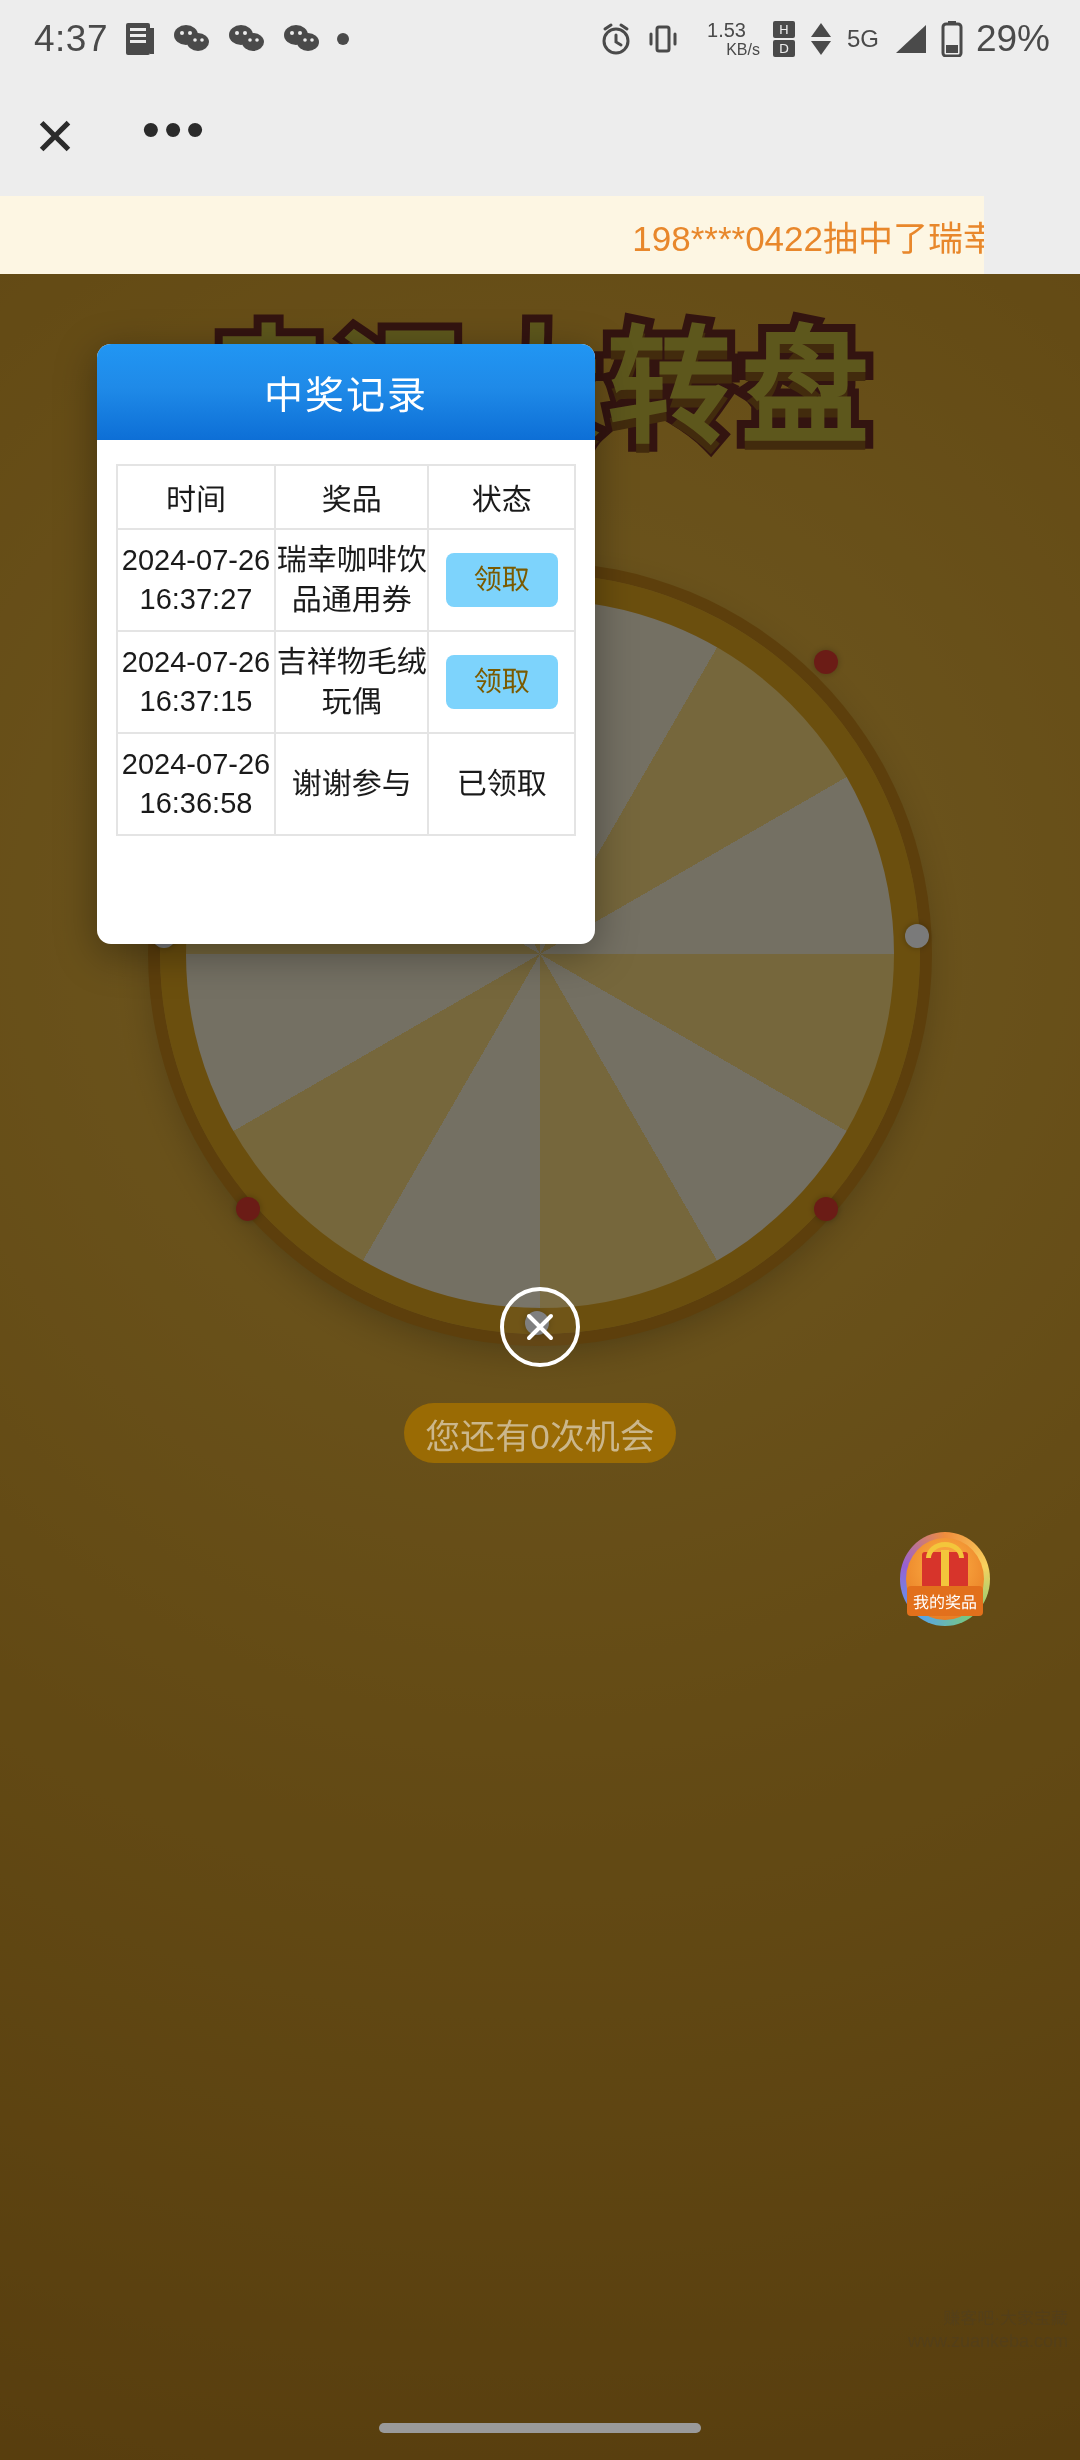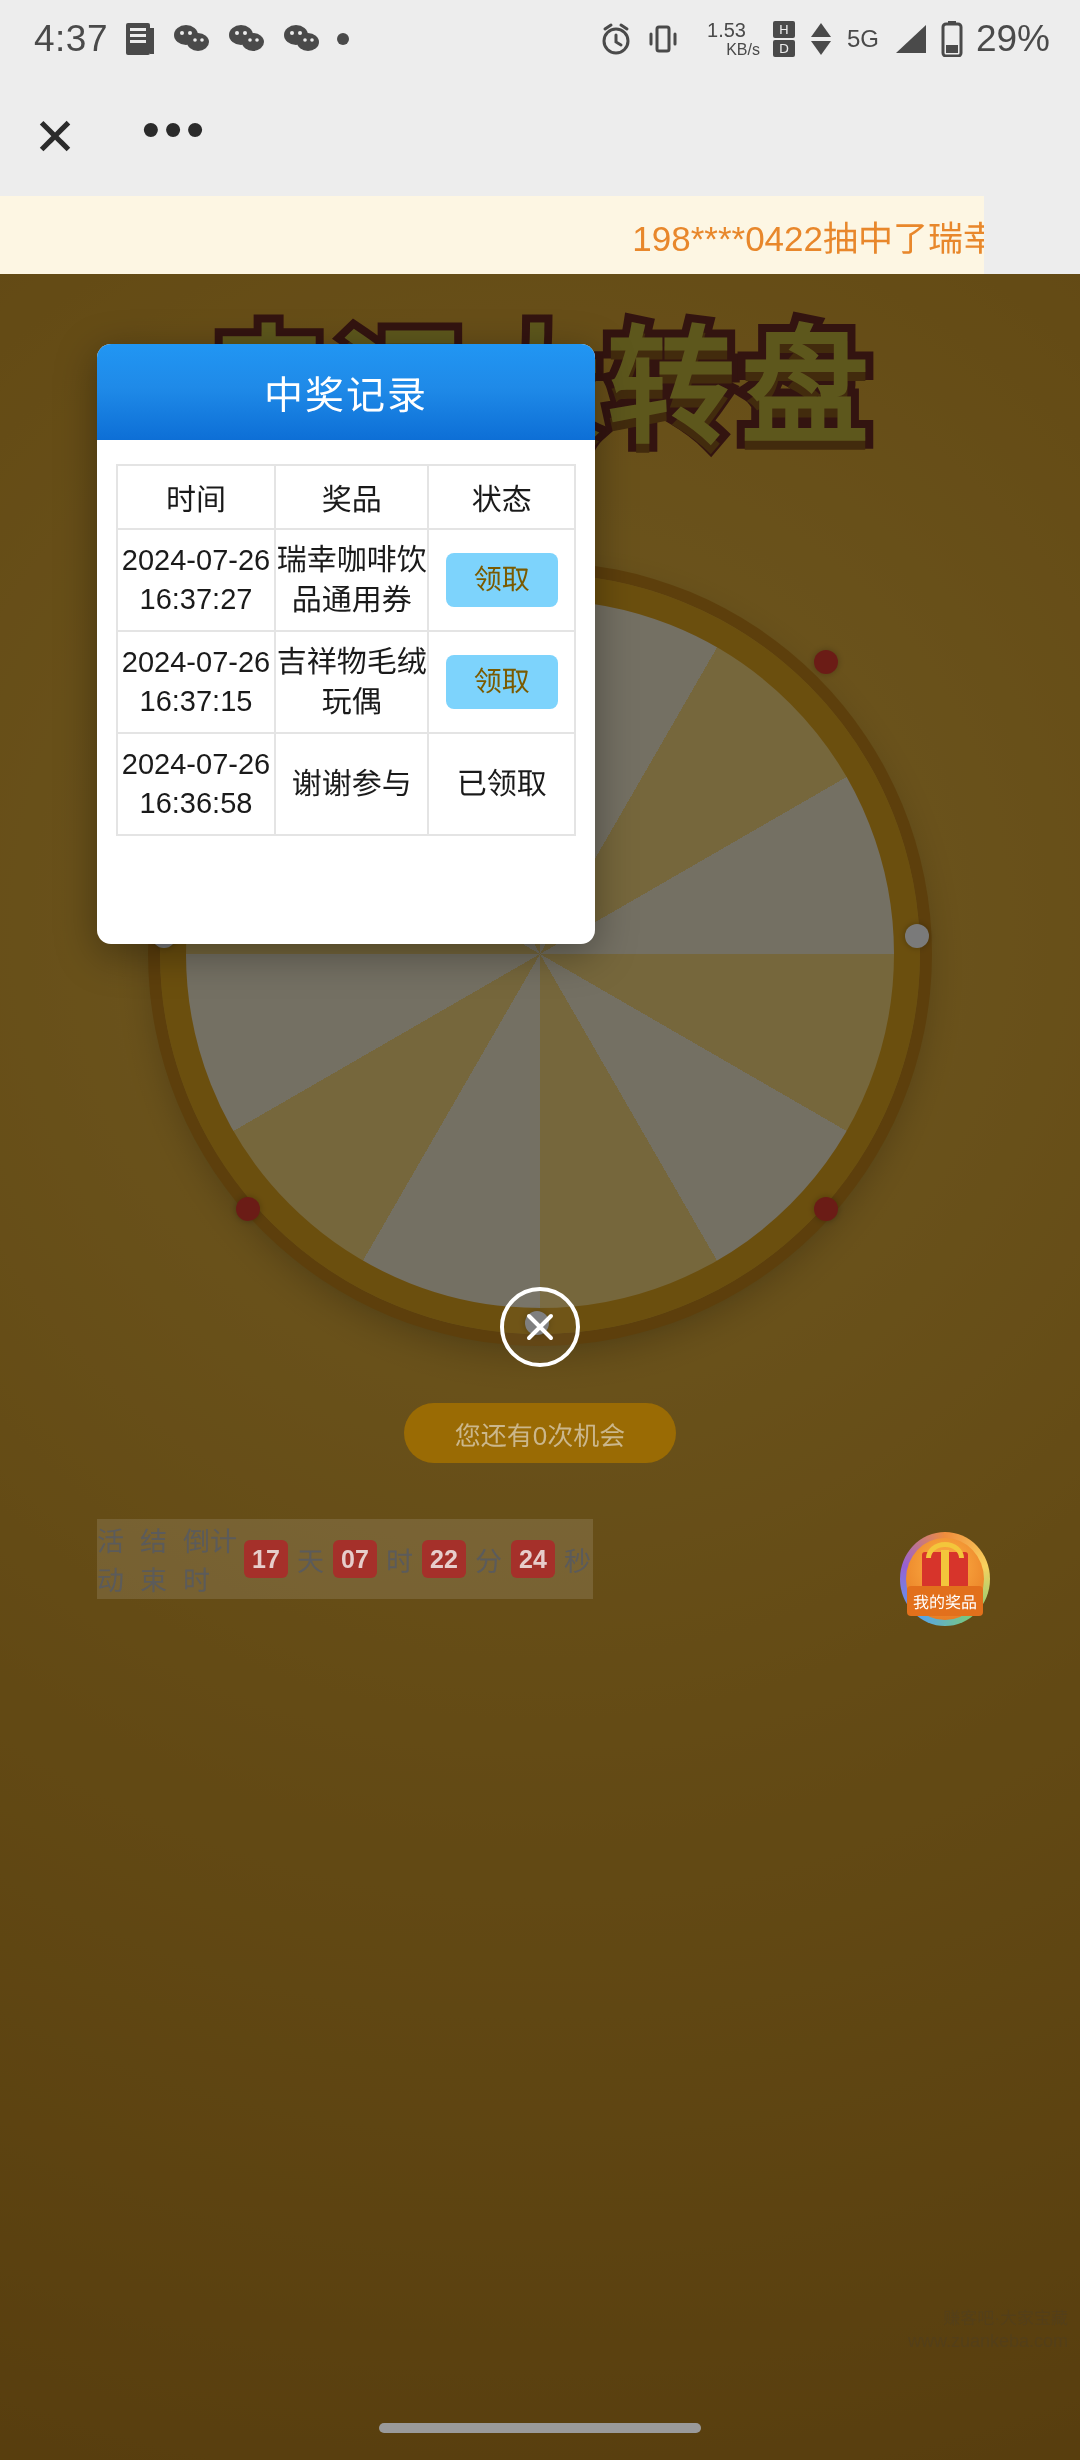--- a/index.html
+++ b/index.html
@@ -168,21 +168,21 @@
   }
   .circle-close svg{ display:block; }
 
   
   .chances{
     position:absolute; top:1129px; left:50%; transform:translateX(-50%);
     width:272px; height:60px;
     background:#9a6b04;
     border-radius:30px;
     display:flex; align-items:center; justify-content:center;
-    color:#cbb78c; font-size:26px;
+    color:#cbb78c; font-size:35px;
     cursor:pointer;
   }
 
   
   .countdown{
     position:absolute; top:1245px; left:97px;
     width:496px; height:80px;
     background:rgba(255,255,255,.12);
     display:flex; align-items:center; justify-content:center;
     gap:0;
@@ -433,35 +433,20 @@
   </div>
 
   <div class="circle-close">
     <svg width="40" height="40" viewBox="0 0 40 40">
       <path d="M9 9L31 31M31 9L9 31" stroke="#ffffff" stroke-width="4" stroke-linecap="round"></path>
     </svg>
   </div>
 
   <div class="chances">您还有0次机会</div>
 
-  <div class="countdown">
-    <div class="cd-inner">
-      <span class="cd-lab">活动</span>
-        <span class="cd-lab hl">结束</span>
-        <span class="cd-lab">倒计时</span>
-      <span class="cd-num">17</span>
-      <span class="cd-unit">天</span>
-      <span class="cd-num">07</span>
-      <span class="cd-unit">时</span>
-      <span class="cd-num">22</span>
-      <span class="cd-unit">分</span>
-      <span class="cd-num">24</span>
-      <span class="cd-unit">秒</span>
-    </div>
-  </div>
 
   <div class="my-prize">
     <div class="mp-ring"></div>
     <div class="mp-inner"></div>
     <div class="mp-gift"></div>
     <div class="mp-bow"></div>
     <div class="mp-label">我的奖品</div>
   </div>
 
   <div class="watermark">

